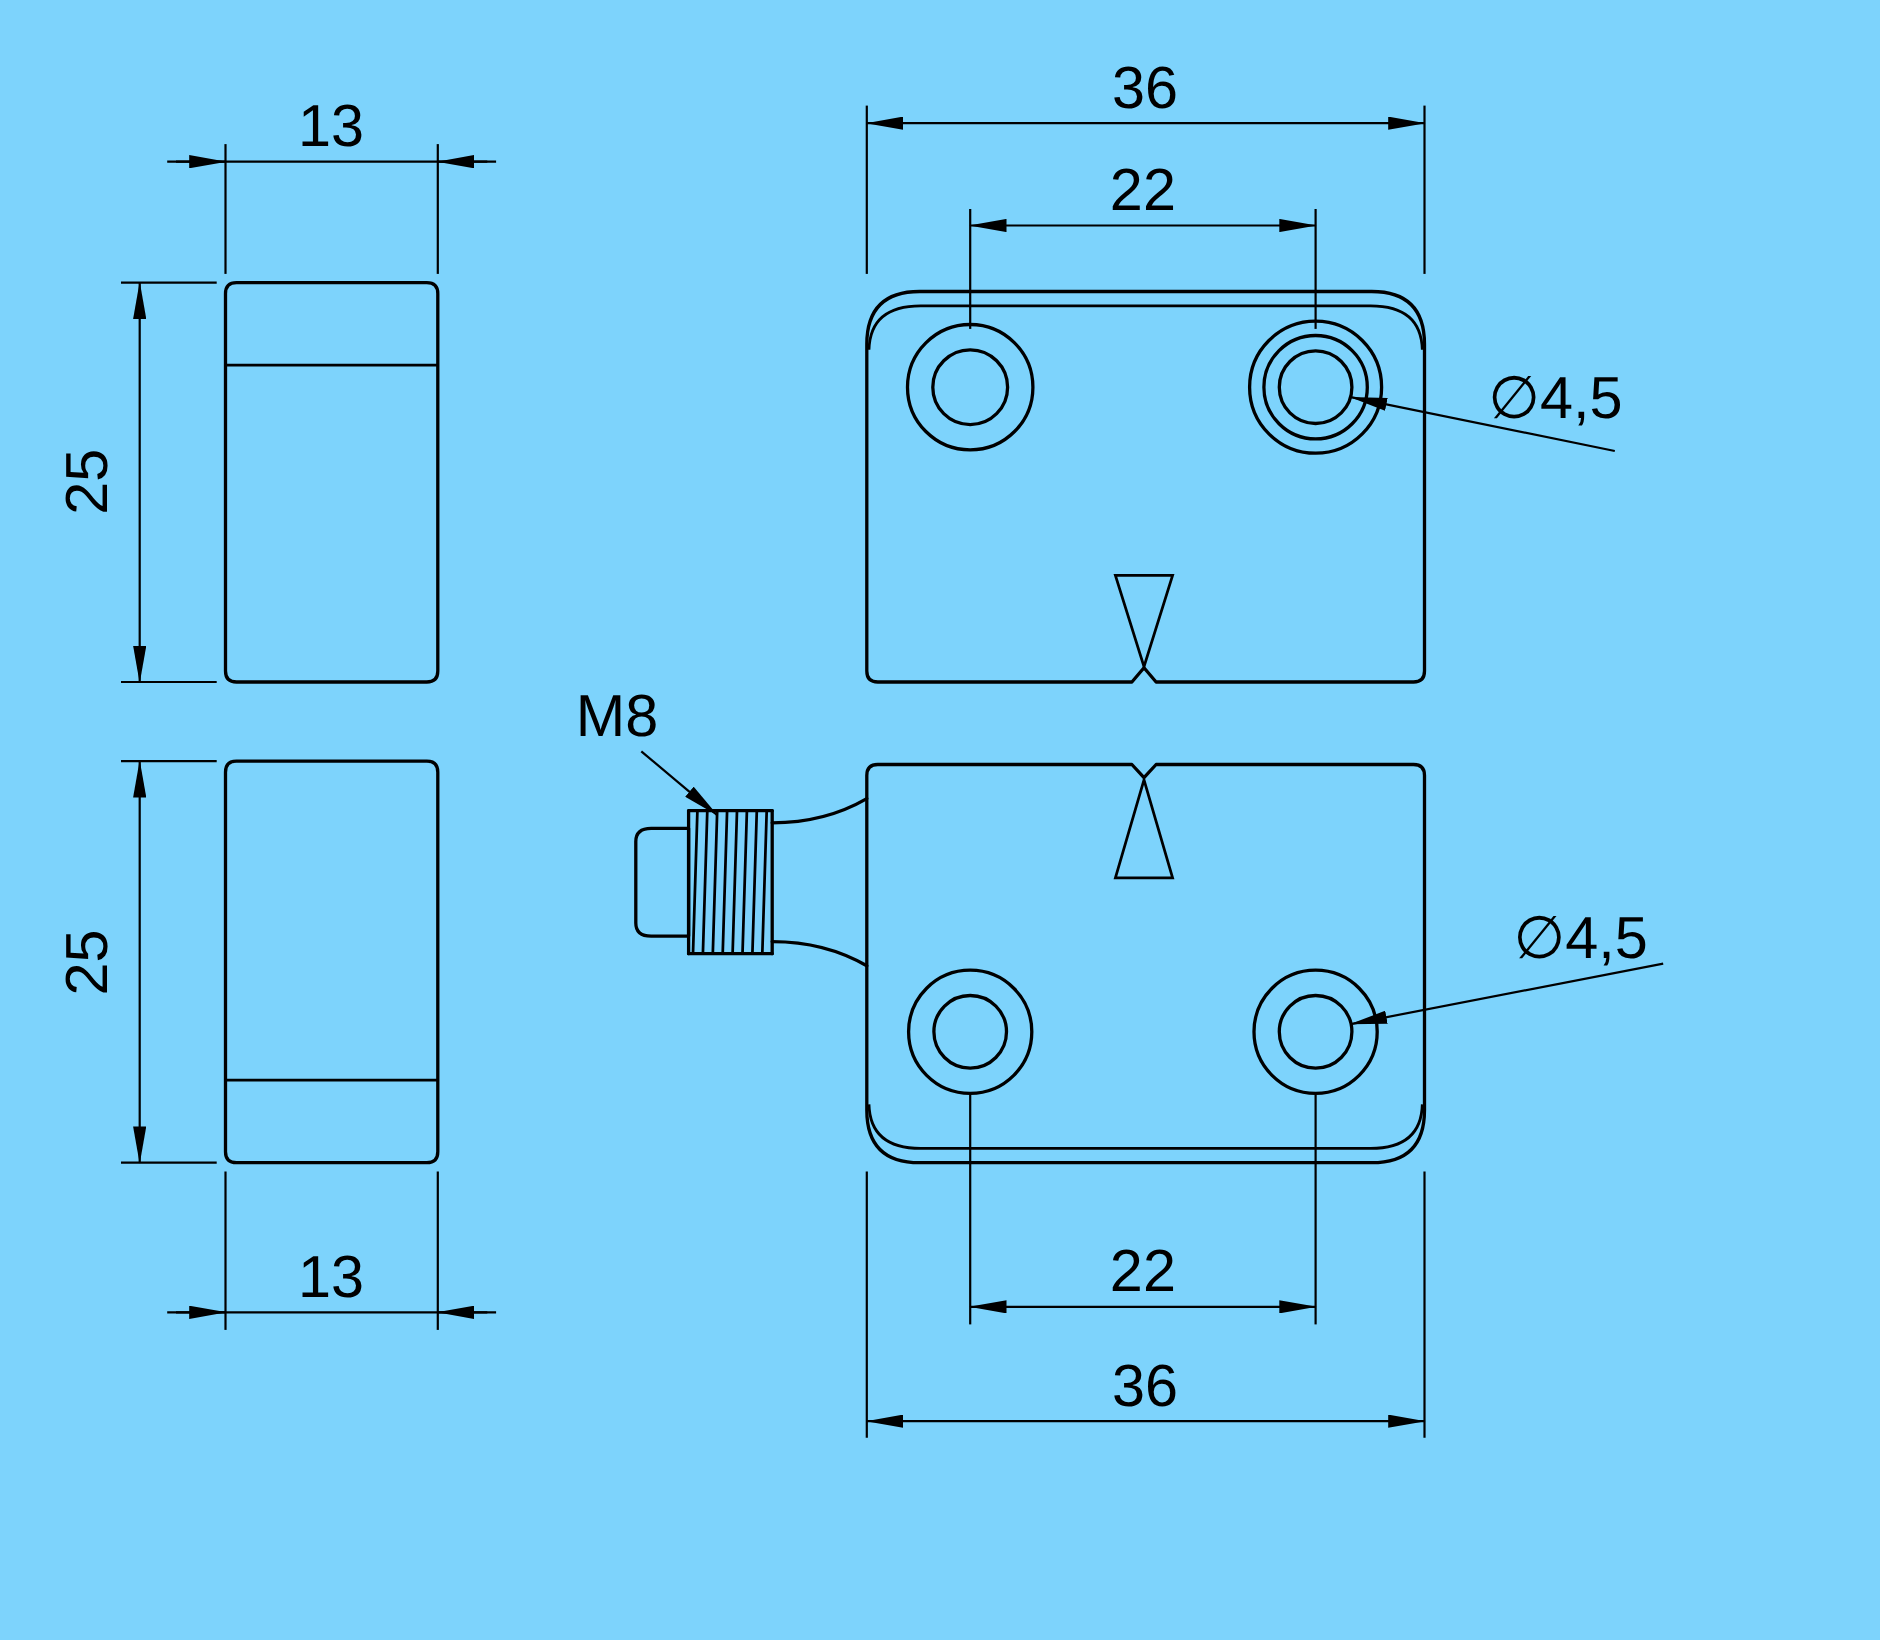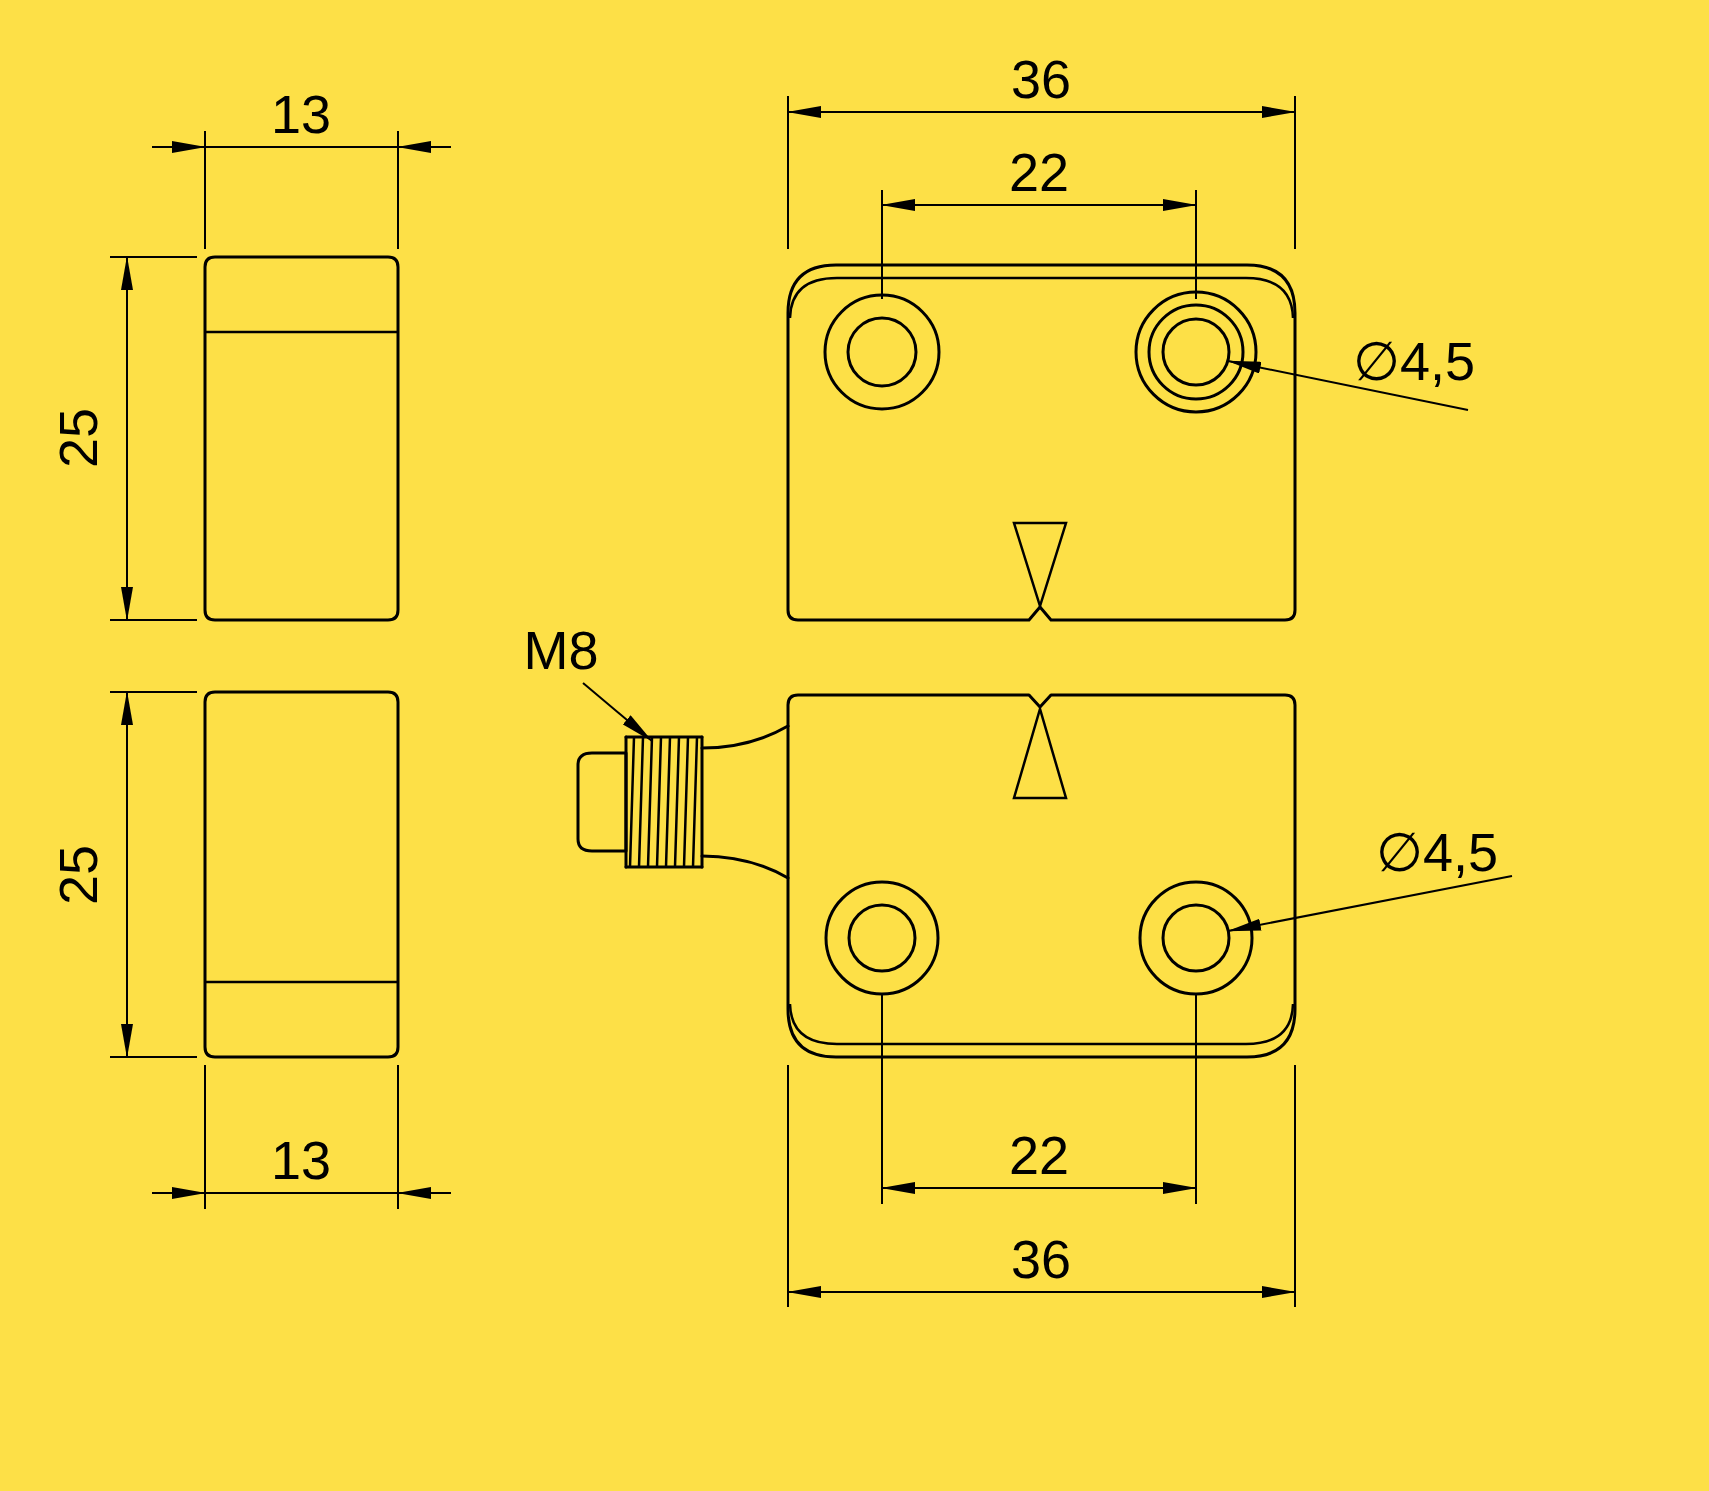--- a/index.html
+++ b/index.html
@@ -1,16 +1,16 @@
 <!DOCTYPE html>
 <html><head>
 <meta charset="utf-8">
 <style>
   html,body{margin:0;padding:0;background:#ffffff;}
-  .page{width:1709px;height:1491px;background:#fde047;position:relative;overflow:hidden;}
+  .page{width:1709px;height:1491px;background:#7dd3fc;position:relative;overflow:hidden;}
   svg{display:block;}
   .obj{stroke:#000;stroke-width:3;fill:none;stroke-linejoin:round;stroke-linecap:round;}
   .seam{stroke:#000;stroke-width:2.5;fill:none;}
   .thin{stroke:#000;stroke-width:2;fill:none;}
   .thread{stroke:#000;stroke-width:2.5;fill:none;}
   .dim-text{font-family:"Liberation Sans","DejaVu Sans",sans-serif;font-size:54px;fill:#000;}
 </style>
 </head>
 <body>
 

